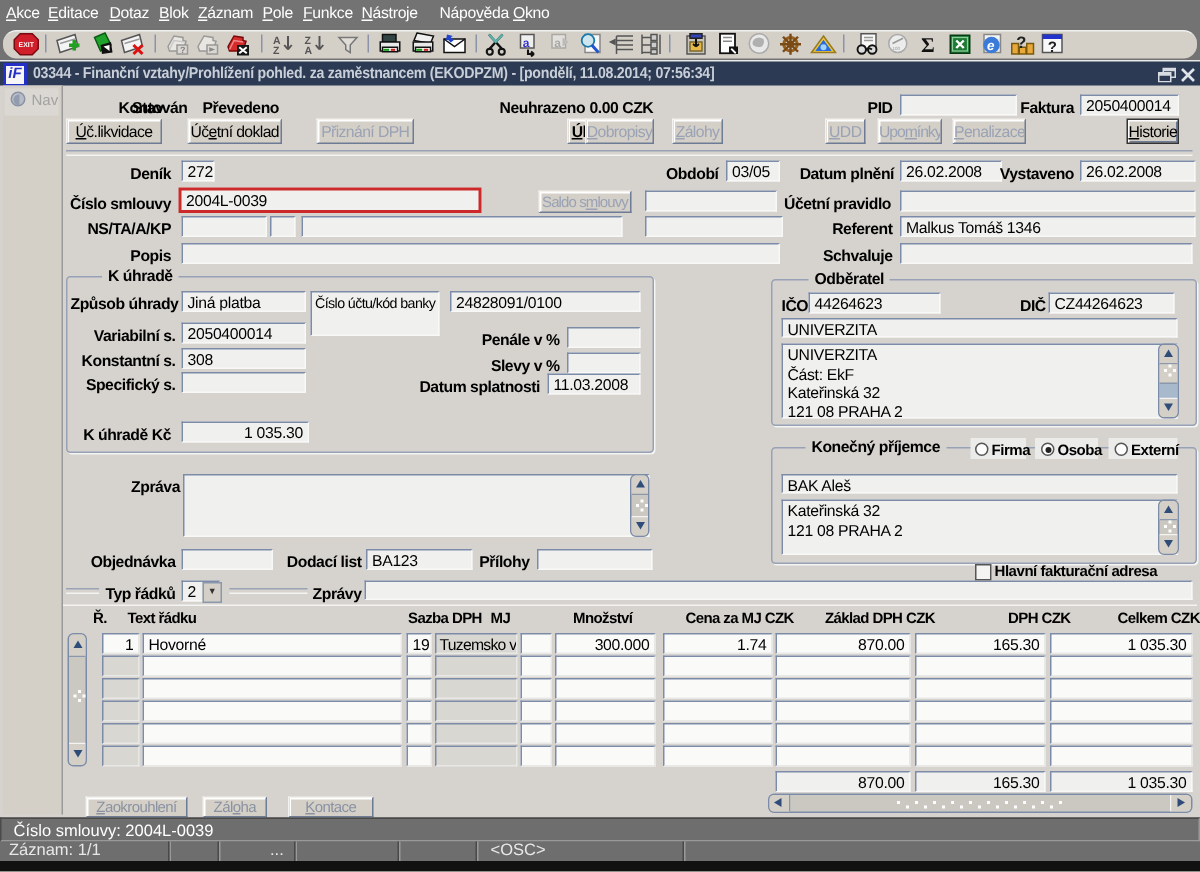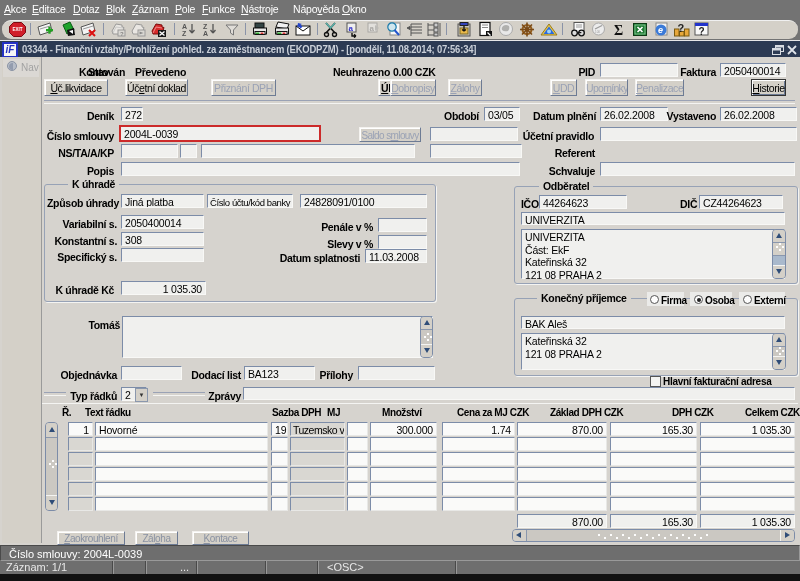--- a/index.html
+++ b/index.html
@@ -328,48 +328,49 @@
   <div class="fld" style="left:430px;top:127px;width:88px;height:14px;"></div>
   <span class="lbl lblr" style="left:510px;top:130px;width:84px;">Účetní pravidlo</span>
   <div class="fld" style="left:600px;top:127px;width:197px;height:14px;"></div>
 
   <span class="lbl lblr" style="left:40px;top:147px;width:74px;">NS/TA/A/KP</span>
   <div class="fld" style="left:121px;top:144px;width:57px;height:14px;"></div>
   <div class="fld" style="left:180px;top:144px;width:17px;height:14px;"></div>
   <div class="fld" style="left:201px;top:144px;width:214px;height:14px;"></div>
   <div class="fld" style="left:430px;top:144px;width:92px;height:14px;"></div>
   <span class="lbl lblr" style="left:540px;top:147px;width:55px;">Referent</span>
+  <div class="fld" style="left:600px;top:144px;width:197px;height:14px;">Malkus Tomáš 1346</div>
 
   <span class="lbl lblr" style="left:60px;top:165px;width:54px;">Popis</span>
   <div class="fld" style="left:121px;top:162px;width:399px;height:14px;"></div>
   <span class="lbl lblr" style="left:535px;top:165px;width:60px;">Schvaluje</span>
   <div class="fld" style="left:600px;top:162px;width:195px;height:14px;"></div>
 
   <div class="grp" style="left:44px;top:184px;width:390px;height:116px;"></div>
   <span class="grplbl" style="left:68px;top:178px;">K úhradě</span>
   <span class="lbl lblr" style="left:47px;top:197px;width:70px;">Způsob úhrady</span>
   <div class="fld" style="left:121px;top:194px;width:83px;height:14px;">Jiná platba</div>
-  <div class="fld" style="left:207px;top:194px;width:86px;height:14px;font-size:9.5px;letter-spacing:-0.4px;padding:2px 2px 0 2px;">Číslo účtu/kód banky</div>
+  <div class="fld" style="left:207px;top:194px;width:86px;height:30px;font-size:9.5px;letter-spacing:-0.4px;padding:2px 2px 0 2px;">Číslo účtu/kód banky</div>
   <div class="fld" style="left:300px;top:194px;width:127px;height:14px;">24828091/0100</div>
   <span class="lbl lblr" style="left:47px;top:218px;width:70px;">Variabilní s.</span>
   <div class="fld" style="left:121px;top:215px;width:83px;height:14px;">2050400014</div>
   <span class="lbl lblr" style="left:303px;top:221px;width:70px;">Penále v %</span>
   <div class="fld" style="left:378px;top:218px;width:49px;height:14px;"></div>
   <span class="lbl lblr" style="left:47px;top:235px;width:70px;">Konstantní s.</span>
   <div class="fld" style="left:121px;top:232px;width:83px;height:14px;">308</div>
   <span class="lbl lblr" style="left:303px;top:238px;width:70px;">Slevy v %</span>
   <div class="fld" style="left:378px;top:235px;width:49px;height:14px;"></div>
   <span class="lbl lblr" style="left:47px;top:251px;width:70px;">Specifický s.</span>
   <div class="fld" style="left:121px;top:248px;width:83px;height:14px;"></div>
   <span class="lbl lblr" style="left:270px;top:252px;width:90px;">Datum splatnosti</span>
   <div class="fld" style="left:365px;top:249px;width:62px;height:14px;">11.03.2008</div>
   <span class="lbl lblr" style="left:47px;top:284px;width:67px;">K úhradě Kč</span>
   <div class="fld fldr" style="left:121px;top:281px;width:85px;height:14px;">1 035.30</div>
 
-  <span class="lbl lblr" style="left:66px;top:319px;width:54px;">Tomáš</span>
+  <span class="lbl lblr" style="left:66px;top:319px;width:54px;">Zpráva</span>
   <div class="ta" style="left:122px;top:316px;width:311px;height:42px;"></div>
   <div class="sb2" style="left:420px;top:316px;height:42px;">
     <div class="sbu">
         <div class="tu"></div>
       </div>
     <div class="dots" style="top:19px;"></div>
     <div class="sbd">
         <div class="td"></div>
       </div>
   </div>

